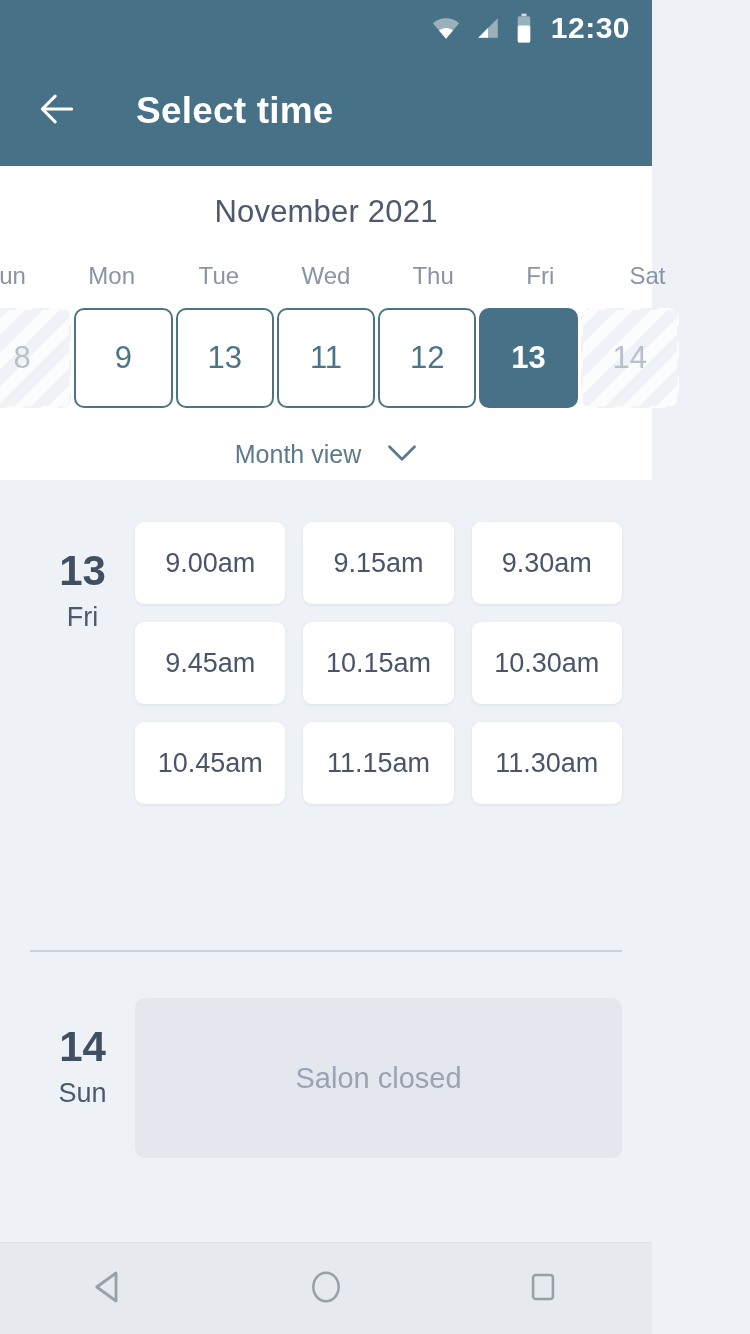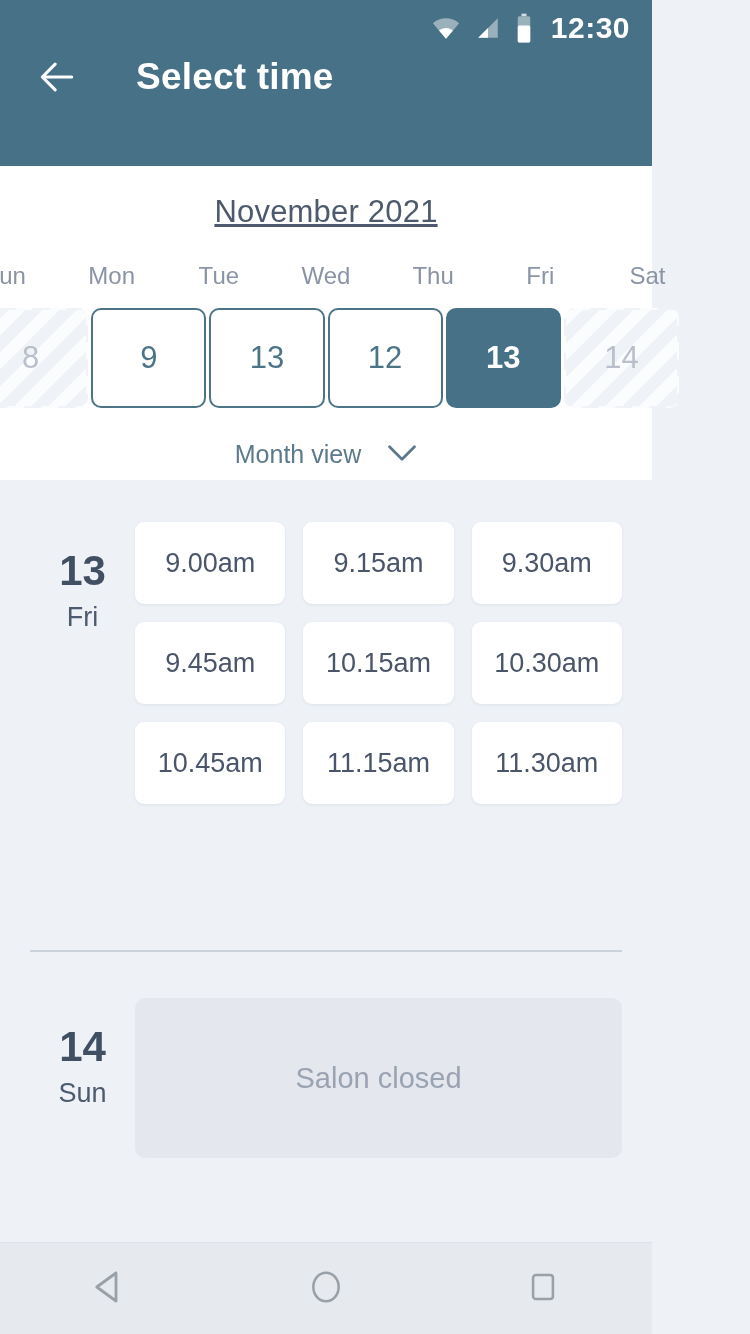--- a/index.html
+++ b/index.html
@@ -19,31 +19,31 @@
   }
   .sb-icon { display:flex; align-items:center; }
   .sb-time {
     color:#ffffff; font-size:30px; font-weight:bold;
     letter-spacing:0.5px; margin-left:4px;
   }
 
   
   .appbar {
     background:#477186; flex:0 0 110px;
-    display:flex; padding-left:34px; gap:56px;
+    display:flex; align-items:center; padding-left:34px; gap:56px;
   }
   .back-btn { width:46px; height:46px; display:flex; align-items:center; justify-content:center; cursor:pointer; }
   .appbar-title { color:#ffffff; font-size:37px; font-weight:bold; letter-spacing:0.2px; }
 
   
   .calendar-card {
     background:#ffffff; flex:0 0 314px;
     display:flex; flex-direction:column; align-items:center; padding-top:28px;
   }
-  .month-title { font-size:31px; color:#4d5a6d; letter-spacing:0.2px;text-decoration:underline; }
+  .month-title { font-size:31px; color:#4d5a6d; letter-spacing:0.2px; }
   .weekday-row {
     display:flex; width:750px; margin-top:32px;
   }
   .weekday {
     flex:1; text-align:center; font-size:24px; color:#8a94a6;
   }
   .days-row { display:flex; width:750px; margin-top:18px; padding:0 22px; gap:3px; }
   .day-cell {
     flex:1; height:100px; border-radius:10px;
     display:flex; align-items:center; justify-content:center;
@@ -159,20 +159,21 @@
       <div class="weekday">Wed</div>
       <div class="weekday">Thu</div>
       <div class="weekday">Fri</div>
       <div class="weekday">Sat</div>
     </div>
 
     <div class="days-row">
       <div class="day-cell disabled">8</div>
       <div class="day-cell available">9</div>
       <div class="day-cell available">13</div>
+      <div class="day-cell available">11</div>
       <div class="day-cell available">12</div>
       <div class="day-cell selected">13</div>
       <div class="day-cell disabled">14</div>
     </div>
 
     <div class="month-view-row">
       <span class="month-view-label">Month view</span>
       <span>
         <svg width="30" height="18" viewBox="0 0 24 14">
           <path d="M2 2l10 10L22 2" fill="none" stroke="#5d798c" stroke-width="2.2" stroke-linecap="round" stroke-linejoin="round"></path>

